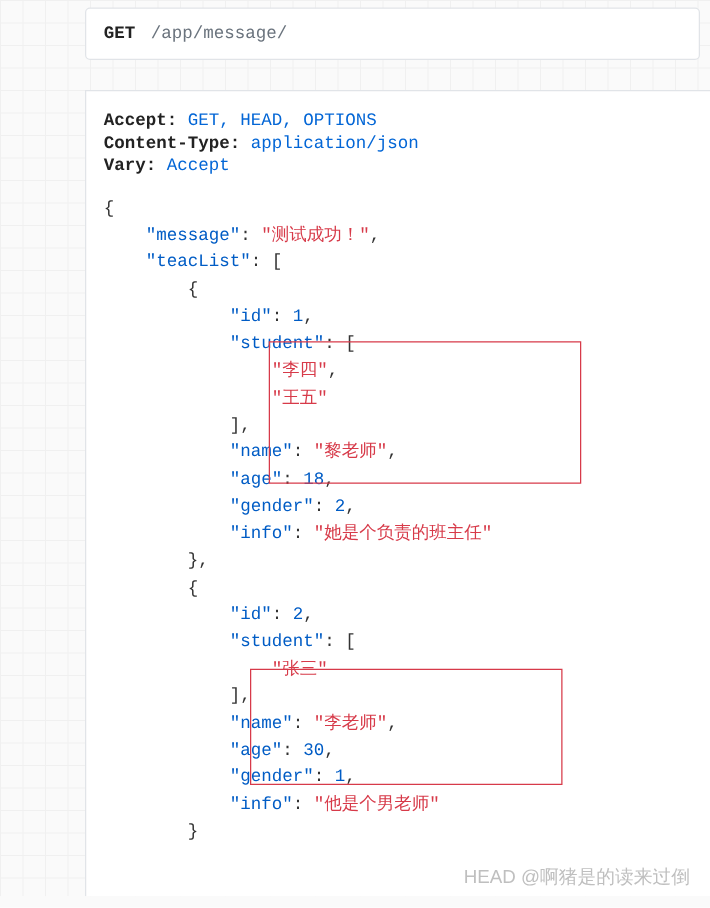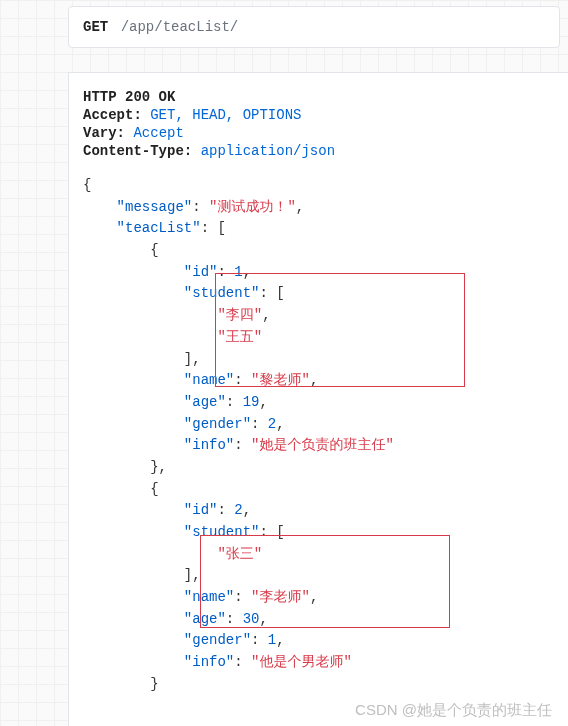--- a/index.html
+++ b/index.html
@@ -92,52 +92,49 @@
 </style>
 </head>
 <body>
 
 <div class="grid-bg"></div>
 
 <div class="content">
 
   <div class="endpoint-box">
     <span class="method">GET</span>
-    <span class="path">/app/teacList/</span>
+    <span class="path">/app/message/</span>
   </div>
 
   <div class="response-box">
 
     <div class="hdr-line">
-      <span class="hdr-name">HTTP 200 OK</span>
-    </div>
-    <div class="hdr-line">
       <span class="hdr-name">Accept:</span>
       <span class="hdr-val">GET, HEAD, OPTIONS</span>
     </div>
     <div class="hdr-line">
+      <span class="hdr-name">Content-Type:</span>
+      <span class="hdr-val">application/json</span>
+    </div>
+    <div class="hdr-line">
       <span class="hdr-name">Vary:</span>
       <span class="hdr-val">Accept</span>
-    </div>
-    <div class="hdr-line">
-      <span class="hdr-name">Content-Type:</span>
-      <span class="hdr-val">application/json</span>
     </div>
 
 <pre><span class="p">{</span>
     <span class="k">"message"</span><span class="p">: </span><span class="s">"测试成功！"</span><span class="p">,</span>
     <span class="k">"teacList"</span><span class="p">: [</span>
         <span class="p">{</span>
             <span class="k">"id"</span><span class="p">: </span><span class="n">1</span><span class="p">,</span>
             <span class="k">"student"</span><span class="p">: [</span>
                 <span class="s">"李四"</span><span class="p">,</span>
                 <span class="s">"王五"</span>
             <span class="p">],</span>
             <span class="k">"name"</span><span class="p">: </span><span class="s">"黎老师"</span><span class="p">,</span>
-            <span class="k">"age"</span><span class="p">: </span><span class="n">19</span><span class="p">,</span>
+            <span class="k">"age"</span><span class="p">: </span><span class="n">18</span><span class="p">,</span>
             <span class="k">"gender"</span><span class="p">: </span><span class="n">2</span><span class="p">,</span>
             <span class="k">"info"</span><span class="p">: </span><span class="s">"她是个负责的班主任"</span>
         <span class="p">},</span>
         <span class="p">{</span>
             <span class="k">"id"</span><span class="p">: </span><span class="n">2</span><span class="p">,</span>
             <span class="k">"student"</span><span class="p">: [</span>
                 <span class="s">"张三"</span>
             <span class="p">],</span>
             <span class="k">"name"</span><span class="p">: </span><span class="s">"李老师"</span><span class="p">,</span>
             <span class="k">"age"</span><span class="p">: </span><span class="n">30</span><span class="p">,</span>
@@ -145,15 +142,15 @@
             <span class="k">"info"</span><span class="p">: </span><span class="s">"他是个男老师"</span>
         <span class="p">}</span></pre>
 
   </div>
 </div>
 
 <div class="redbox1"></div>
 <div class="redbox2"></div>
 
 <div class="watermark">
-  <span>CSDN</span>
-  <span>@她是个负责的班主任</span>
+  <span>HEAD</span>
+  <span>@啊猪是的读来过倒</span>
 </div>
 
 </body></html>

